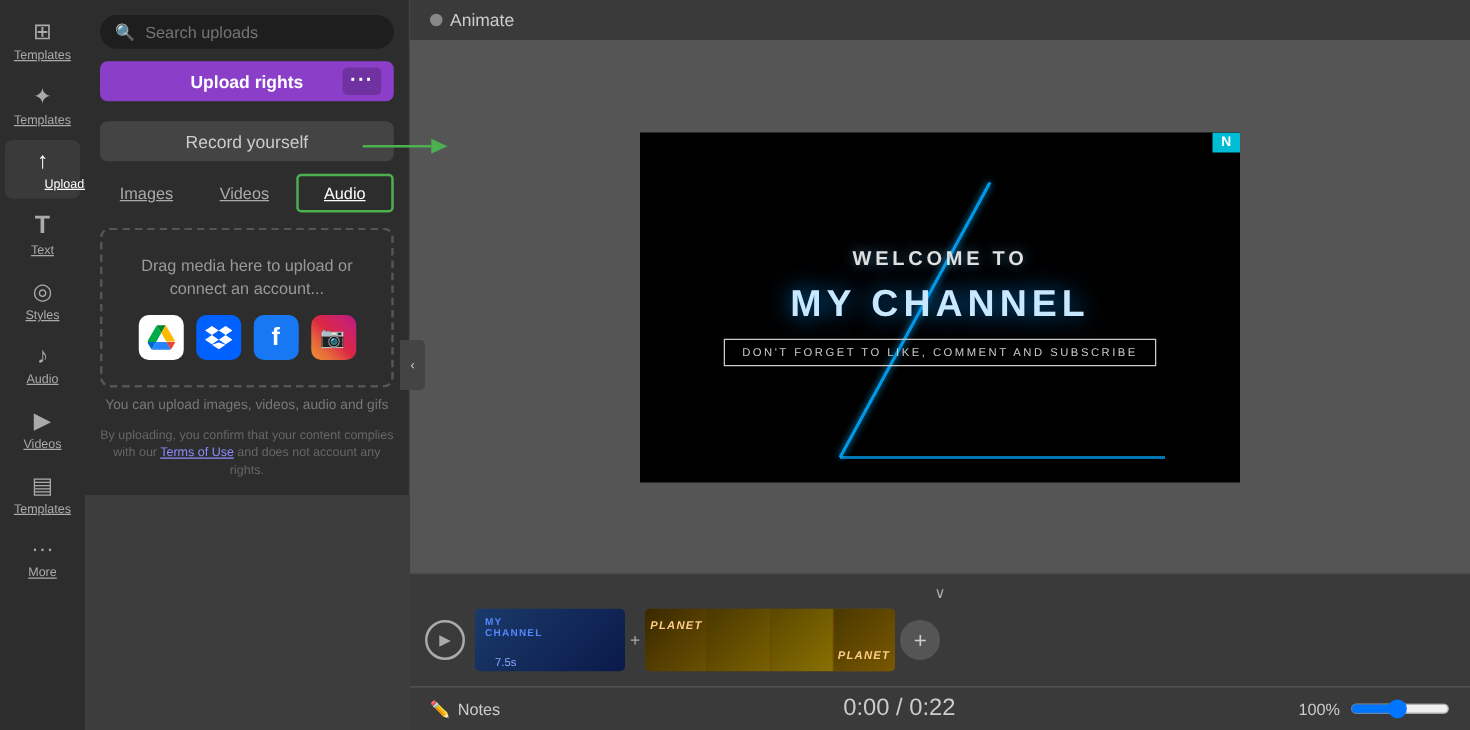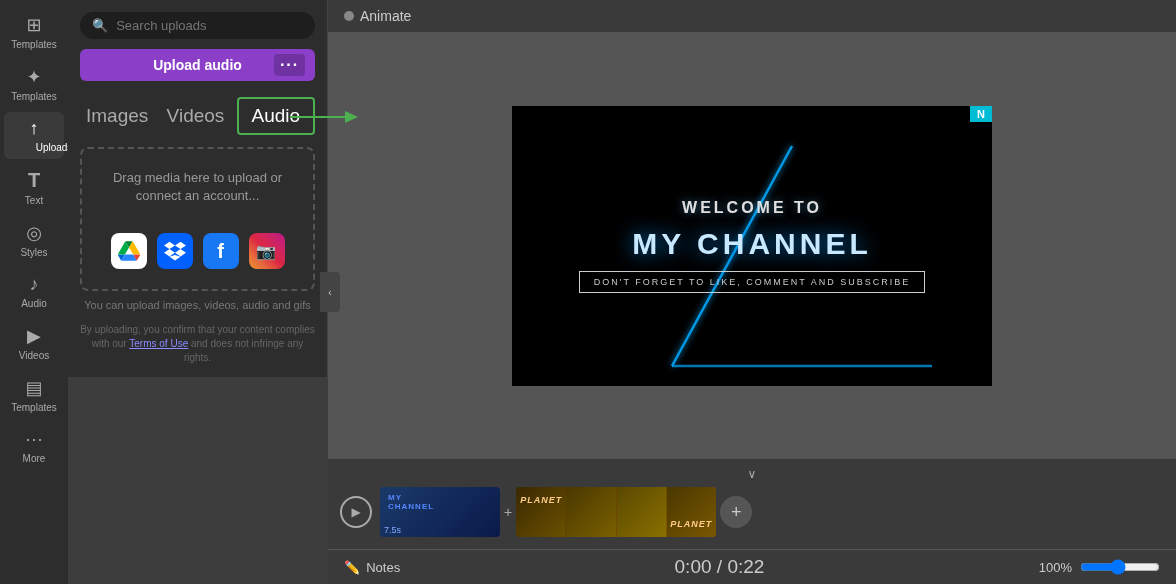--- a/index.html
+++ b/index.html
@@ -20,21 +20,21 @@
       display: flex;
       flex-direction: column;
       align-items: center;
       gap: 3px;
       padding: 6px 4px;
       border-radius: 6px;
       cursor: pointer;
       width: 60px;
     }
     .sidebar-item .icon { font-size: 18px; color: #aaa; }
-    .sidebar-item .label { font-size: 10px; color: #aaa; text-align: center; }
+    .sidebar-item .label { font-size: 10px; color: #aaa; text-align: center; text-decoration: underline; }
 
     
     .upload-panel {
       width: 260px;
       background: #2d2d2d;
       display: flex;
       flex-direction: column;
       padding: 12px;
       flex-shrink: 0;
       border-right: 1px solid #444;
@@ -101,42 +101,43 @@
       display: flex;
       gap: 4px;
       margin-bottom: 12px;
     }
     .tab {
       flex: 1;
       padding: 6px 0;
       background: transparent;
       border: none;
       color: #aaa;
-      font-size: 19px;
+      font-size: 13px;
       cursor: pointer;
       border-radius: 4px;
       text-align: center;
+      text-decoration: underline;
     }
     .tab.active {
       border: 2px solid #4CAF50;
       color: #fff;
       background: transparent;
     }
 
     .drop-zone {
       border: 2px dashed #555;
       border-radius: 8px;
       padding: 20px 12px;
       text-align: center;
       flex: 1;
       display: flex;
       flex-direction: column;
       align-items: center;
       justify-content: center;
-      gap: 28px;
+      gap: 12px;
     }
     .drop-zone-text {
       color: #999;
       font-size: 13px;
       line-height: 1.4;
     }
     .provider-icons {
       display: flex;
       gap: 10px;
     }
@@ -332,21 +333,21 @@
     }
     .clip-first {
       width: 120px;
       height: 50px;
       background: linear-gradient(135deg, #1a3a6a, #0a1a4a);
       position: relative;
     }
     .clip-label {
       position: absolute;
       bottom: 2px;
-      left: 4px;
+      left: 16px;
       font-size: 9px;
       color: #88aaff;
     }
     .clip-second {
       width: 200px;
       height: 50px;
       background: linear-gradient(135deg, #4a3000, #8a6000);
       display: flex;
       gap: 1px;
     }
@@ -484,32 +485,35 @@
 <div class="upload-panel-wrapper" style="position:relative;">
   <div class="upload-panel">
 
     <div class="search-bar">
       <span class="search-icon">🔍</span>
       <input type="text" placeholder="Search uploads" style="">
     </div>
 
     <div style="position:relative; margin-bottom:8px;">
       <button class="upload-btn" style="width:100%;">
-        <span>Upload audio</span>
+        <span>Upload rights</span>
         <span class="upload-btn-more">···</span>
       </button>
 
       <div class="green-arrow">
         <svg width="70" height="24" viewBox="0 0 70 24">
           <line x1="0" y1="12" x2="55" y2="12" stroke="#4CAF50" stroke-width="2"></line>
           <polygon points="55,6 68,12 55,18" fill="#4CAF50"></polygon>
         </svg>
       </div>
     </div>
 
+    <button class="record-btn">
+      <span>Record yourself</span>
+    </button>
 
     <div class="tab-bar">
       <button class="tab">
         <span>Images</span>
       </button>
       <button class="tab">
         <span>Videos</span>
       </button>
       <button class="tab active">
         <span>Audio</span>
@@ -535,21 +539,21 @@
           </svg>
         </div>
         <div class="provider-icon provider-facebook" style="color:white;font-size:20px;font-weight:bold;">f</div>
         <div class="provider-icon provider-instagram" style="color:white;font-size:16px;">📷</div>
       </div>
     </div>
 
     <p class="upload-note">You can upload images, videos, audio and gifs</p>
 
     <div class="footer-text">
-      <span>By uploading, you confirm that your content complies with our </span><a href="#">Terms of Use</a><span> and does not infringe any rights.</span>
+      <span>By uploading, you confirm that your content complies with our </span><a href="#">Terms of Use</a><span> and does not account any rights.</span>
     </div>
   </div>
 
   <button class="collapse-btn">‹</button>
 </div>
 
 <div class="editor-area">
 
   <div class="editor-toolbar">
     <button class="animate-btn">

